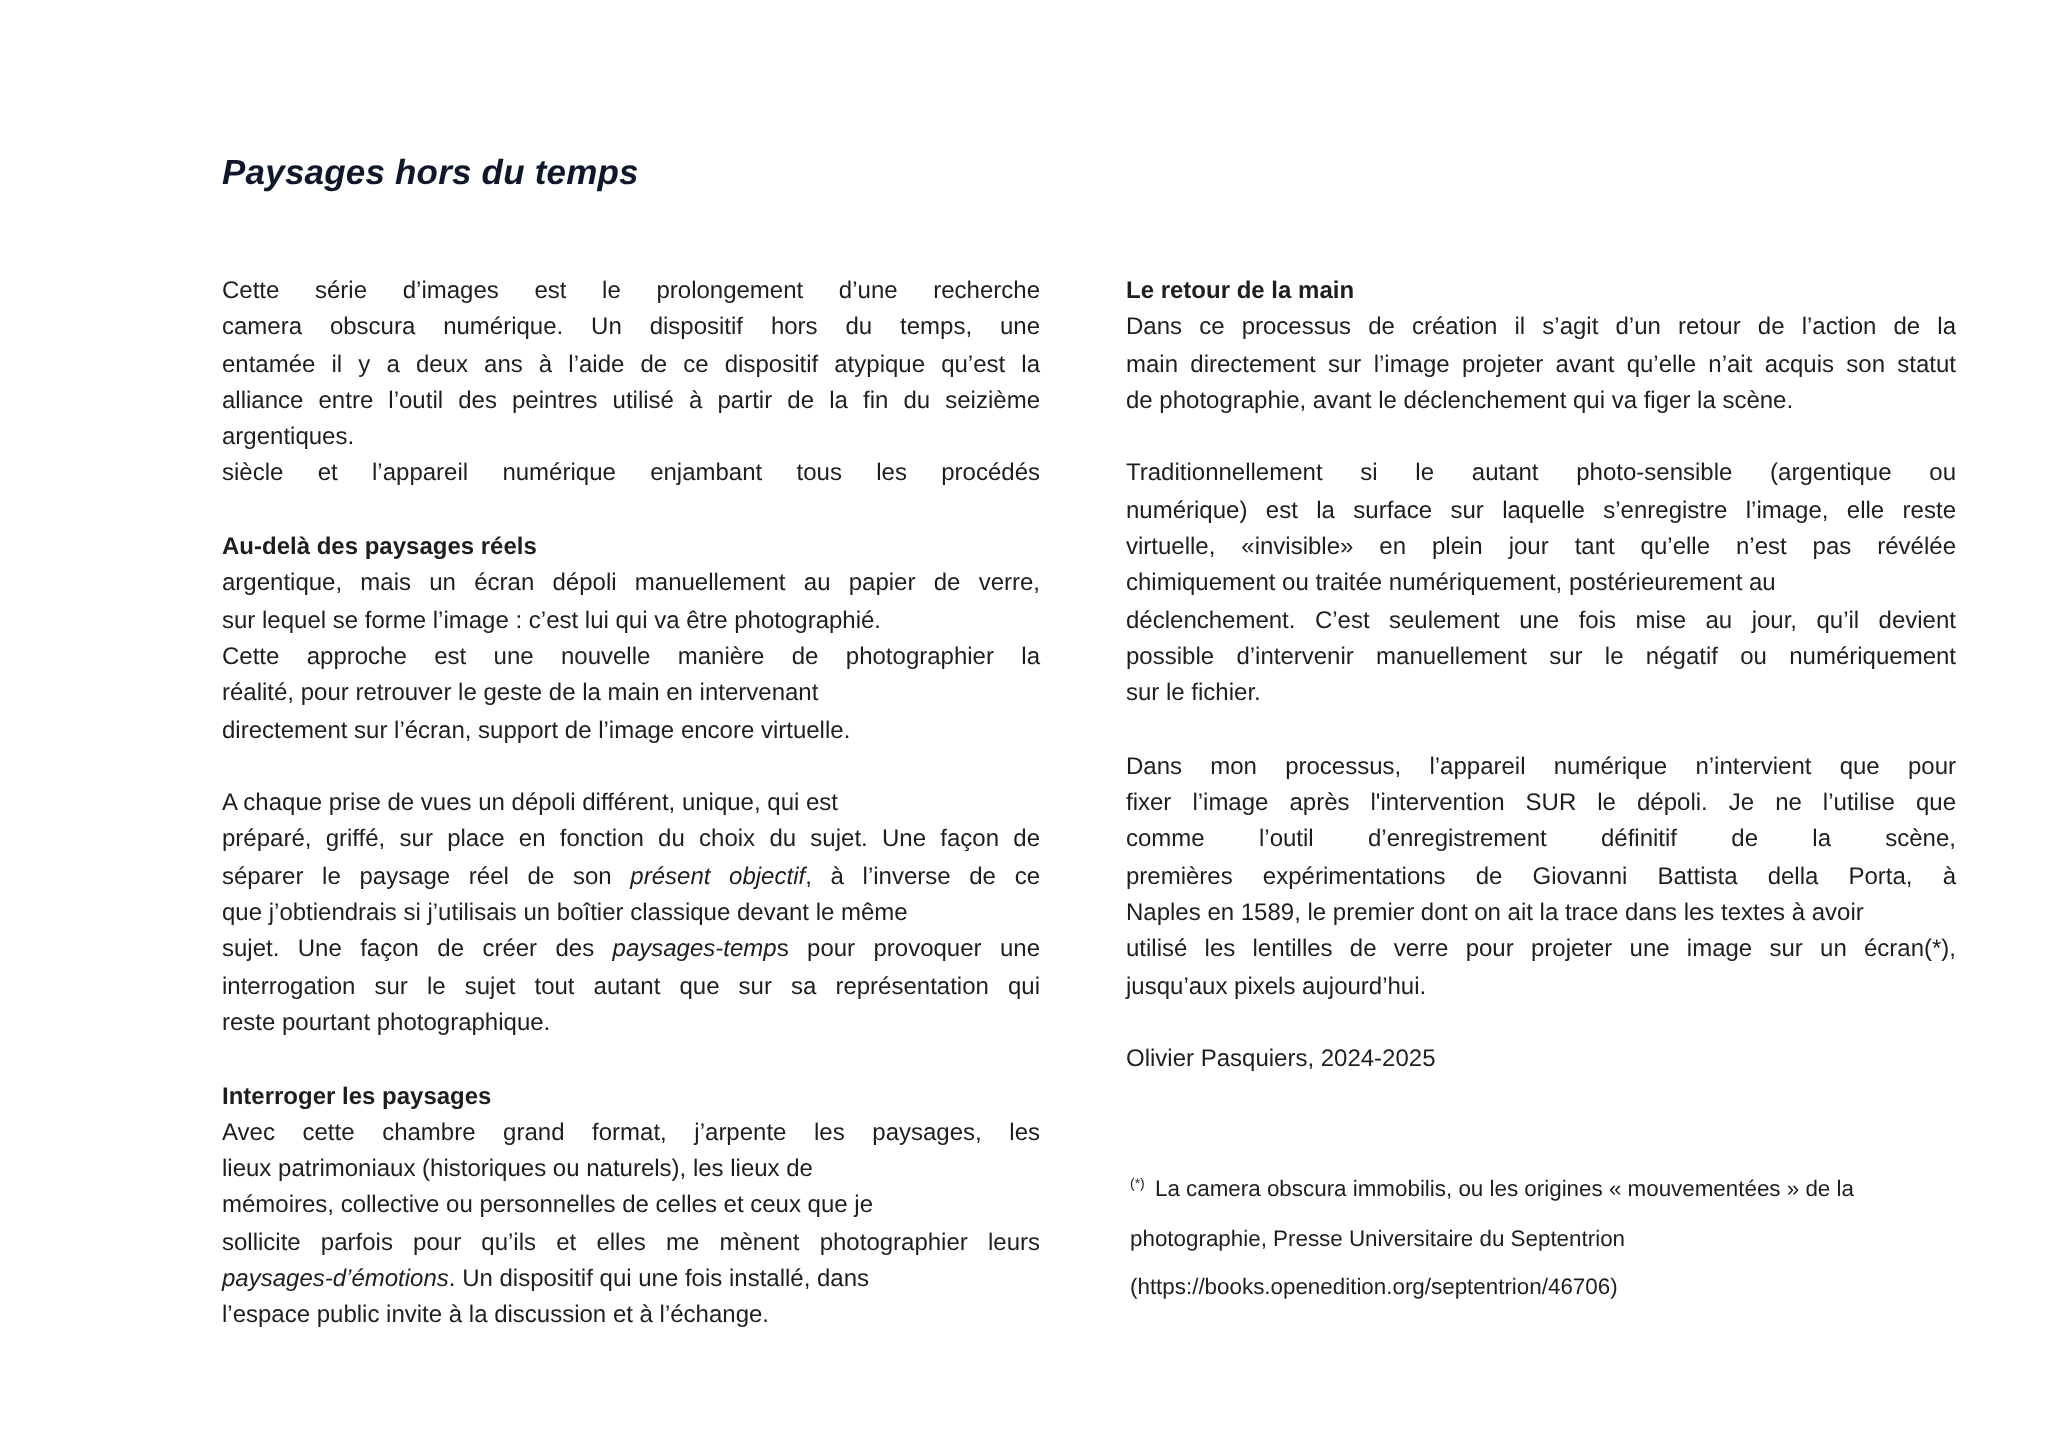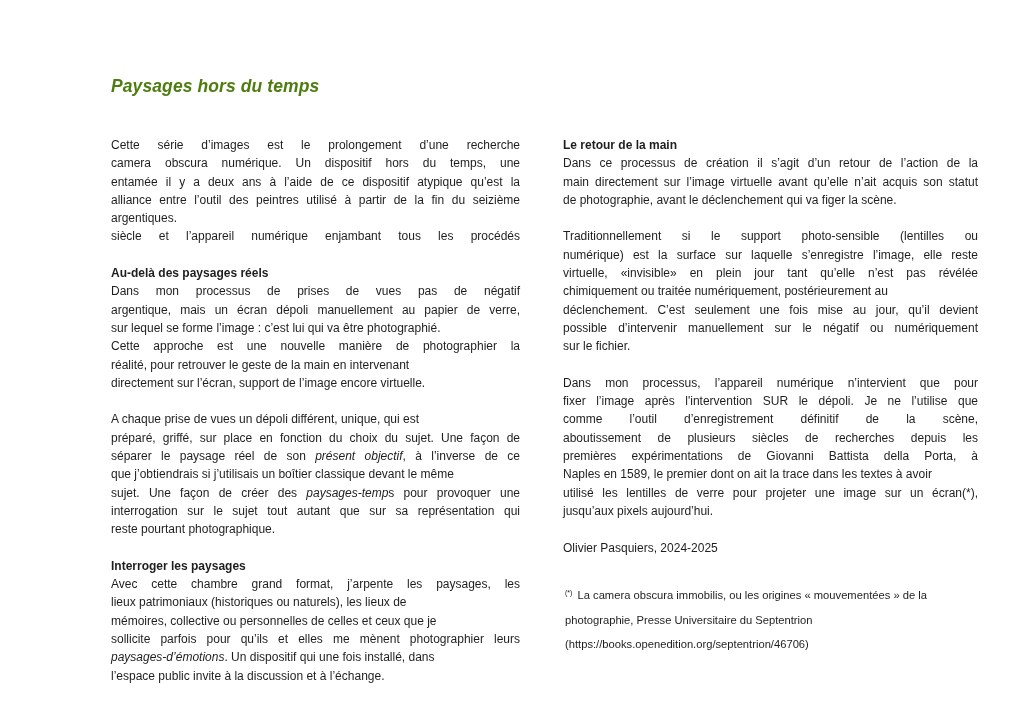--- a/index.html
+++ b/index.html
@@ -22,21 +22,21 @@
       background: #ffffff;
     }
     .title {
       position: absolute;
       left: 111px;
       top: 76px;
       font-size: 17.5px;
       font-weight: bold;
       font-style: italic;
       margin: 0;
-      color: #4d7c0f;
+      color: #0f172a;
       letter-spacing: 0.1px;
     }
     .col {
       position: absolute;
       font-size: 12px;
       line-height: 18.3px;
       margin-top: 24px;
     }
     .col-left {
       left: 111px;
@@ -101,21 +101,20 @@
       <span class="line j">entamée il y a deux ans à l’aide de ce dispositif atypique qu’est la</span>
       <span class="line j">alliance entre l’outil des peintres utilisé à partir de la fin du seizième</span>
       <span class="line">argentiques.</span>
       <span class="line j">siècle et l’appareil numérique enjambant tous les procédés</span>
     </div>
 
     <span class="gap"></span>
 
     <div>
       <span class="heading">Au-delà des paysages réels</span>
-      <span class="line j">Dans mon processus de prises de vues pas de négatif</span>
       <span class="line j">argentique, mais un écran dépoli manuellement au papier de verre,</span>
       <span class="line">sur lequel se forme l’image : c’est lui qui va être photographié.</span>
       <span class="line j">Cette approche est une nouvelle manière de photographier la</span>
       <span class="line">réalité, pour retrouver le geste de la main en intervenant</span>
       <span class="line">directement sur l’écran, support de l’image encore virtuelle.</span>
     </div>
 
     <span class="gap"></span>
 
     <div>
@@ -139,43 +138,42 @@
       <span class="line"><em>paysages-d’émotions</em><span>. Un dispositif qui une fois installé, dans</span></span>
       <span class="line">l’espace public invite à la discussion et à l’échange.</span>
     </div>
   </div>
 
   <div class="col col-right">
 
     <div>
       <span class="heading">Le retour de la main</span>
       <span class="line j">Dans ce processus de création il s’agit d’un retour de l’action de la</span>
-      <span class="line j">main directement sur l’image virtuelle avant qu’elle n’ait acquis son statut</span>
+      <span class="line j">main directement sur l’image projeter avant qu’elle n’ait acquis son statut</span>
       <span class="line">de photographie, avant le déclenchement qui va figer la scène.</span>
     </div>
 
     <span class="gap"></span>
 
     <div>
-      <span class="line j">Traditionnellement si le support photo-sensible (lentilles ou</span>
+      <span class="line j">Traditionnellement si le autant photo-sensible (argentique ou</span>
       <span class="line j">numérique) est la surface sur laquelle s’enregistre l’image, elle reste</span>
       <span class="line j">virtuelle, «invisible» en plein jour tant qu’elle n’est pas révélée</span>
       <span class="line">chimiquement ou traitée numériquement, postérieurement au</span>
       <span class="line j">déclenchement. C’est seulement une fois mise au jour, qu’il devient</span>
       <span class="line j">possible d’intervenir manuellement sur le négatif ou numériquement</span>
       <span class="line">sur le fichier.</span>
     </div>
 
     <span class="gap"></span>
 
     <div>
       <span class="line j">Dans mon processus, l’appareil numérique n’intervient que pour</span>
       <span class="line j">fixer l’image après l'intervention SUR le dépoli. Je ne l’utilise que</span>
       <span class="line j">comme l’outil d’enregistrement définitif de la scène,</span>
-      <span class="line j">aboutissement de plusieurs siècles de recherches depuis les</span>
       <span class="line j">premières expérimentations de Giovanni Battista della Porta, à</span>
       <span class="line">Naples en 1589, le premier dont on ait la trace dans les textes à avoir</span>
       <span class="line j">utilisé les lentilles de verre pour projeter une image sur un écran(*),</span>
       <span class="line">jusqu’aux pixels aujourd’hui.</span>
     </div>
 
     <span class="gap"></span>
 
     <span class="line">Olivier Pasquiers, 2024-2025</span>
   </div>

